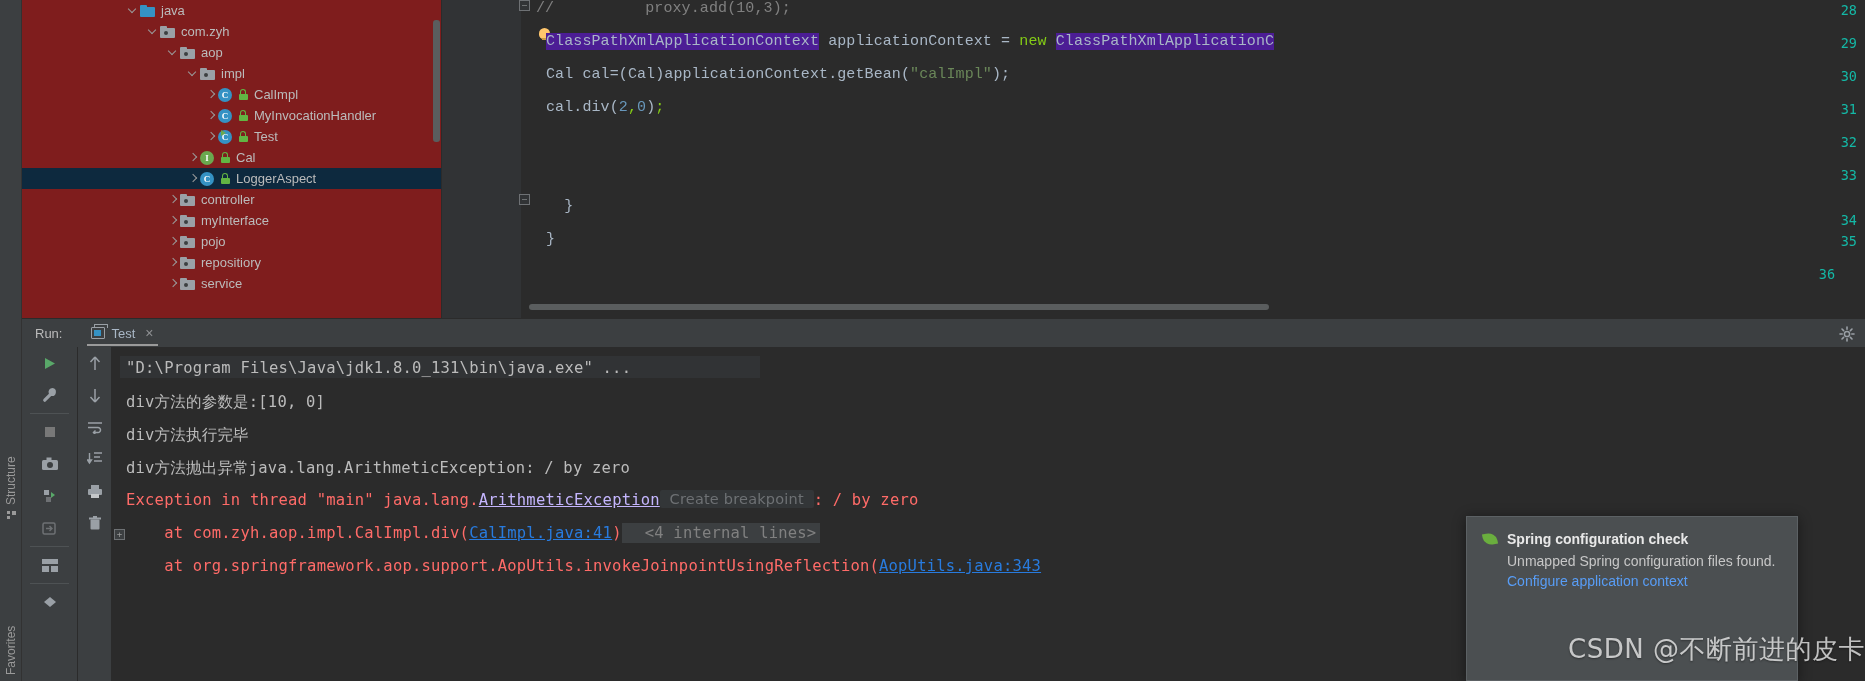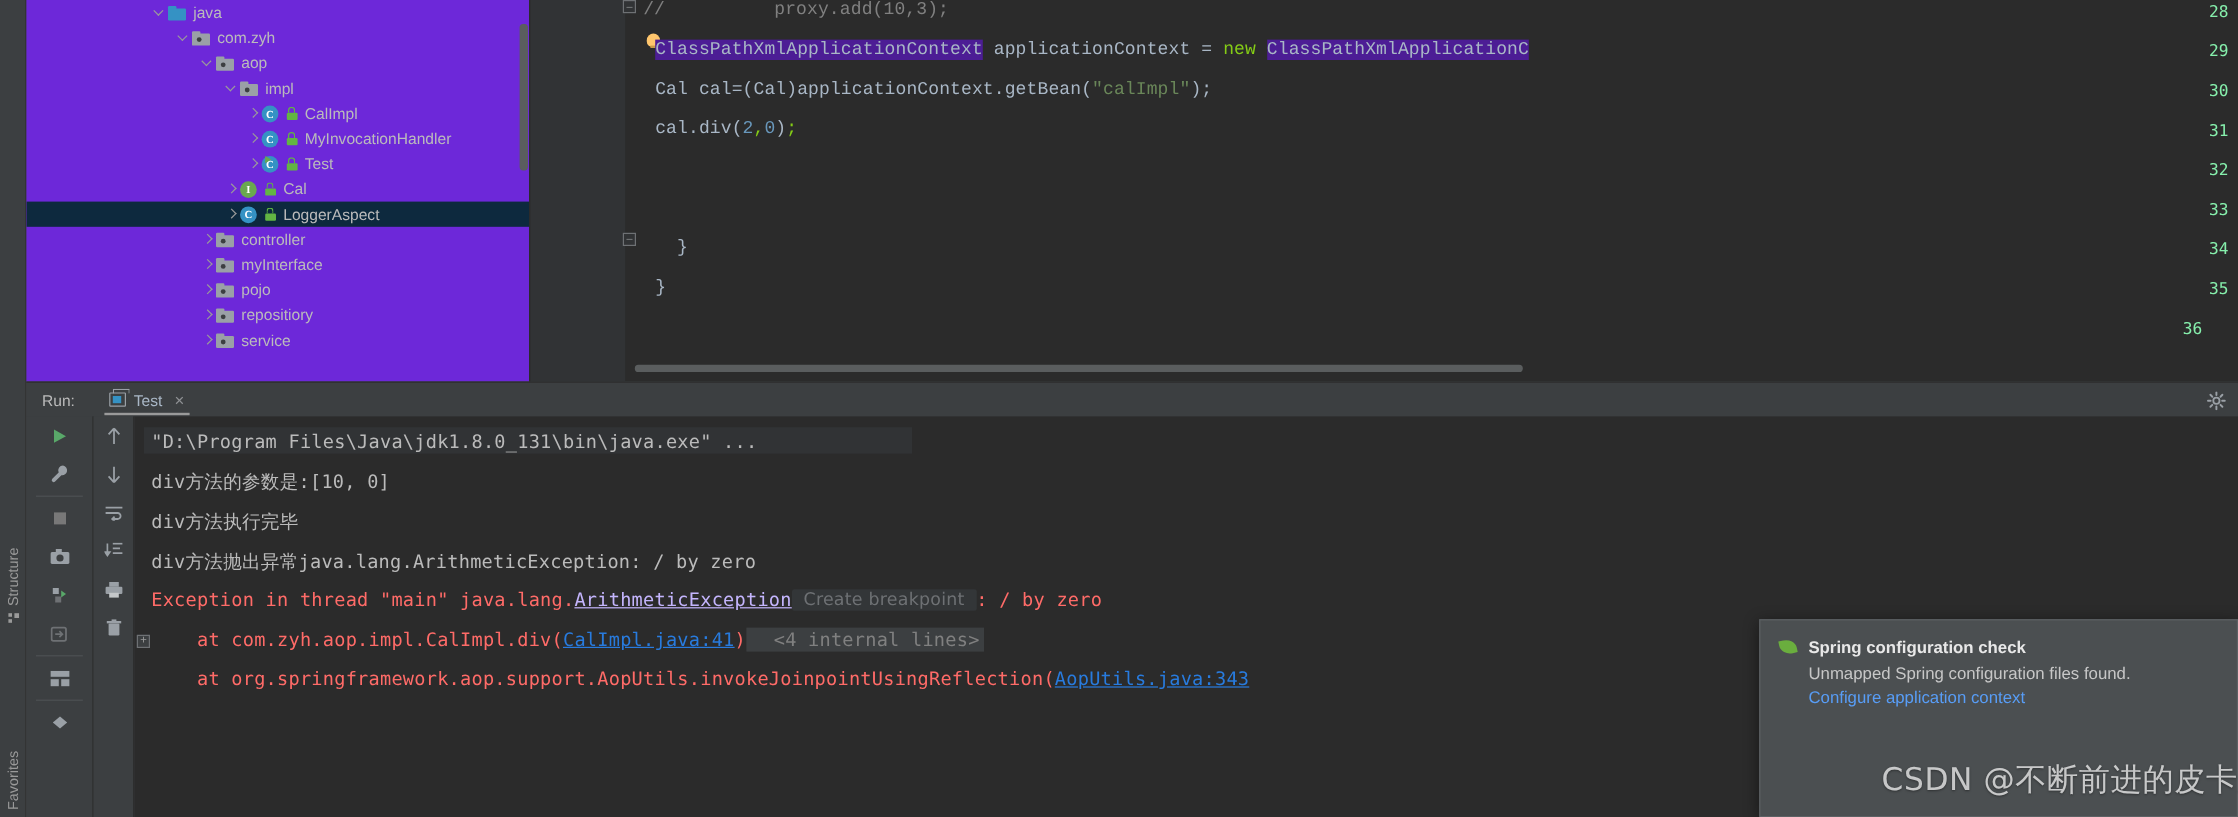--- a/index.html
+++ b/index.html
@@ -24,21 +24,21 @@
     color:#9a9a9a; font-size:12px; white-space:nowrap;
     display:flex; align-items:center; gap:5px;
   }
   #structure-label { top:430px; height:90px; }
   #favorites-label { top:580px; height:95px; }
   .vicon { display:inline-block; }
 
   
   .tree {
     position:absolute; left:22px; top:0; width:419px; height:318px;
-    background:#6d28d9; overflow:hidden;
+    background:#7f1d1d; overflow:hidden;
   }
   .tree-row {
     height:21px; display:flex; align-items:center;
     white-space:nowrap; font-size:13px; color:#bbbbbb; padding-right:4px;
   }
   .tree-row.selected { background:#0d293e; }
   .arrow {
     width:13px; height:13px; flex:0 0 13px; position:relative;
     display:inline-block;
   }
@@ -103,21 +103,21 @@
   .gutter {
     position:absolute; left:0; top:0; width:80px; height:318px;
     background:#313335;
   }
   .gutter-scroll {
     position:absolute; left:-8px; top:20px; width:7px; height:122px;
     background:#5a5d5e; border-radius:3px;
   }
   .lnum {
     position:absolute; right:8px; width:60px; text-align:right;
-    font-family:"DejaVu Sans Mono", monospace; font-size:13.5px; color:#86efac;
+    font-family:"DejaVu Sans Mono", monospace; font-size:13.5px; color:#14b8a6;
   }
   .code-line {
     position:absolute; left:80px; white-space:pre;
     font-family:Liberation Mono, monospace; font-size:15px;
     color:#a9b7c6; letter-spacing:0.1px;
   }
   .kw { color:#84cc16; }
   .str { color:#6a8759; }
   .num { color:#6897bb; }
   .cmt { color:#808080; }
@@ -225,21 +225,21 @@
   }
   .expander {
     position:absolute; left:-4px; width:11px; height:11px;
     border:1px solid #6e7174; background:#3c3f41; color:#9a9a9a;
     font-size:9px; line-height:9px; text-align:center;
     font-family:"DejaVu Sans Mono", monospace;
   }
 
   
   .balloon {
-    position:absolute; left:1466px; top:516px; width:399px; height:165px;
+    position:absolute; left:1466px; top:516px; width:332px; height:165px;
     background:#4b4f51; border:1px solid #5c6164;
     box-shadow:0 2px 12px rgba(0,0,0,0.45);
   }
   .balloon-head {
     display:flex; align-items:center; gap:9px; padding:14px 16px 0 16px;
   }
   .leaf {
     width:15px; height:15px; position:relative;
   }
   .leaf::before {
@@ -460,21 +460,21 @@
       <div class="gutter-scroll"></div>
     </div>
     <div class="editor-left-border"></div>
     <div id="gutter-nums">
         <div class="lnum" style="top: 2px;">28</div>
         <div class="lnum" style="top: 35px;">29</div>
         <div class="lnum" style="top: 68px;">30</div>
         <div class="lnum" style="top: 101px;">31</div>
         <div class="lnum" style="top: 134px;">32</div>
         <div class="lnum" style="top: 167px;">33</div>
-        <div class="lnum" style="top: 200px;">34</div>
+        <div class="lnum" style="top: 212px;">34</div>
         <div class="lnum" style="top: 233px;">35</div>
         <div class="lnum" style="top: 266px; text-align: center;">36</div>
       </div>
     <div class="fold" style="left:78px; top:0px;">–</div>
     <div class="bulb" style="left:98px; top:28px;"></div>
     <div class="fold" style="left:78px; top:194px;">–</div>
     <div id="code-body">
         <div class="code-line" style="top: 0px; left: 95px;"><span class="cmt">//          proxy.add(10,3);</span></div>
         <div class="code-line" style="top: 33px; left: 105px;"><span class="hl-green">ClassPathXmlApplicationContext</span><span> applicationContext = </span><span class="kw">new</span><span> </span><span class="hl-green">ClassPathXmlApplicationC</span></div>
         <div class="code-line" style="top: 66px; left: 105px;"><span>Cal cal=(Cal)applicationContext.getBean(</span><span class="str">"calImpl"</span><span>);</span></div>

